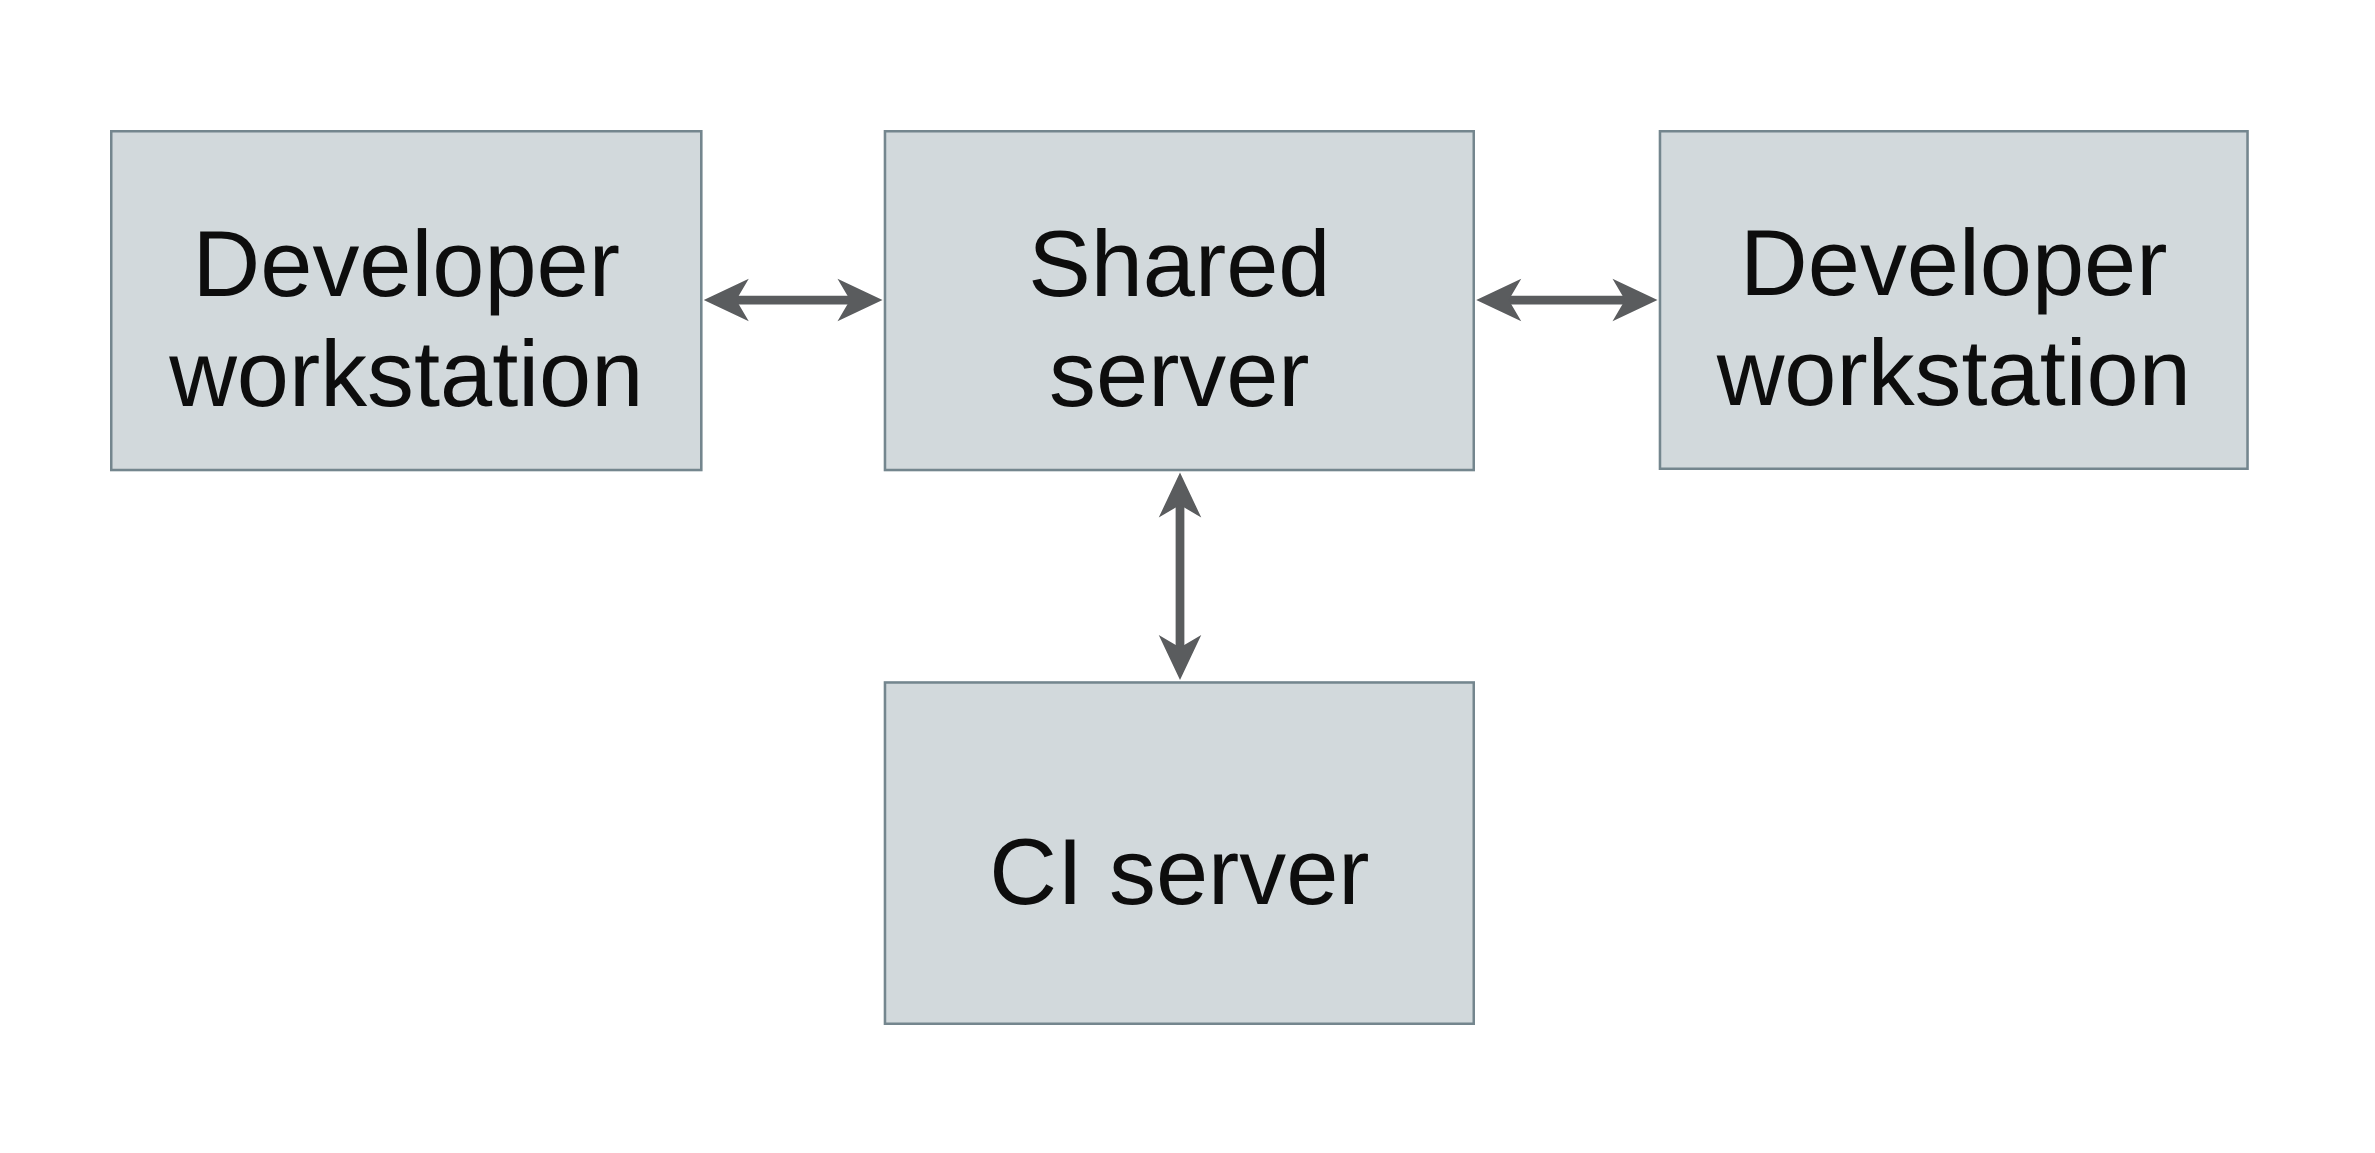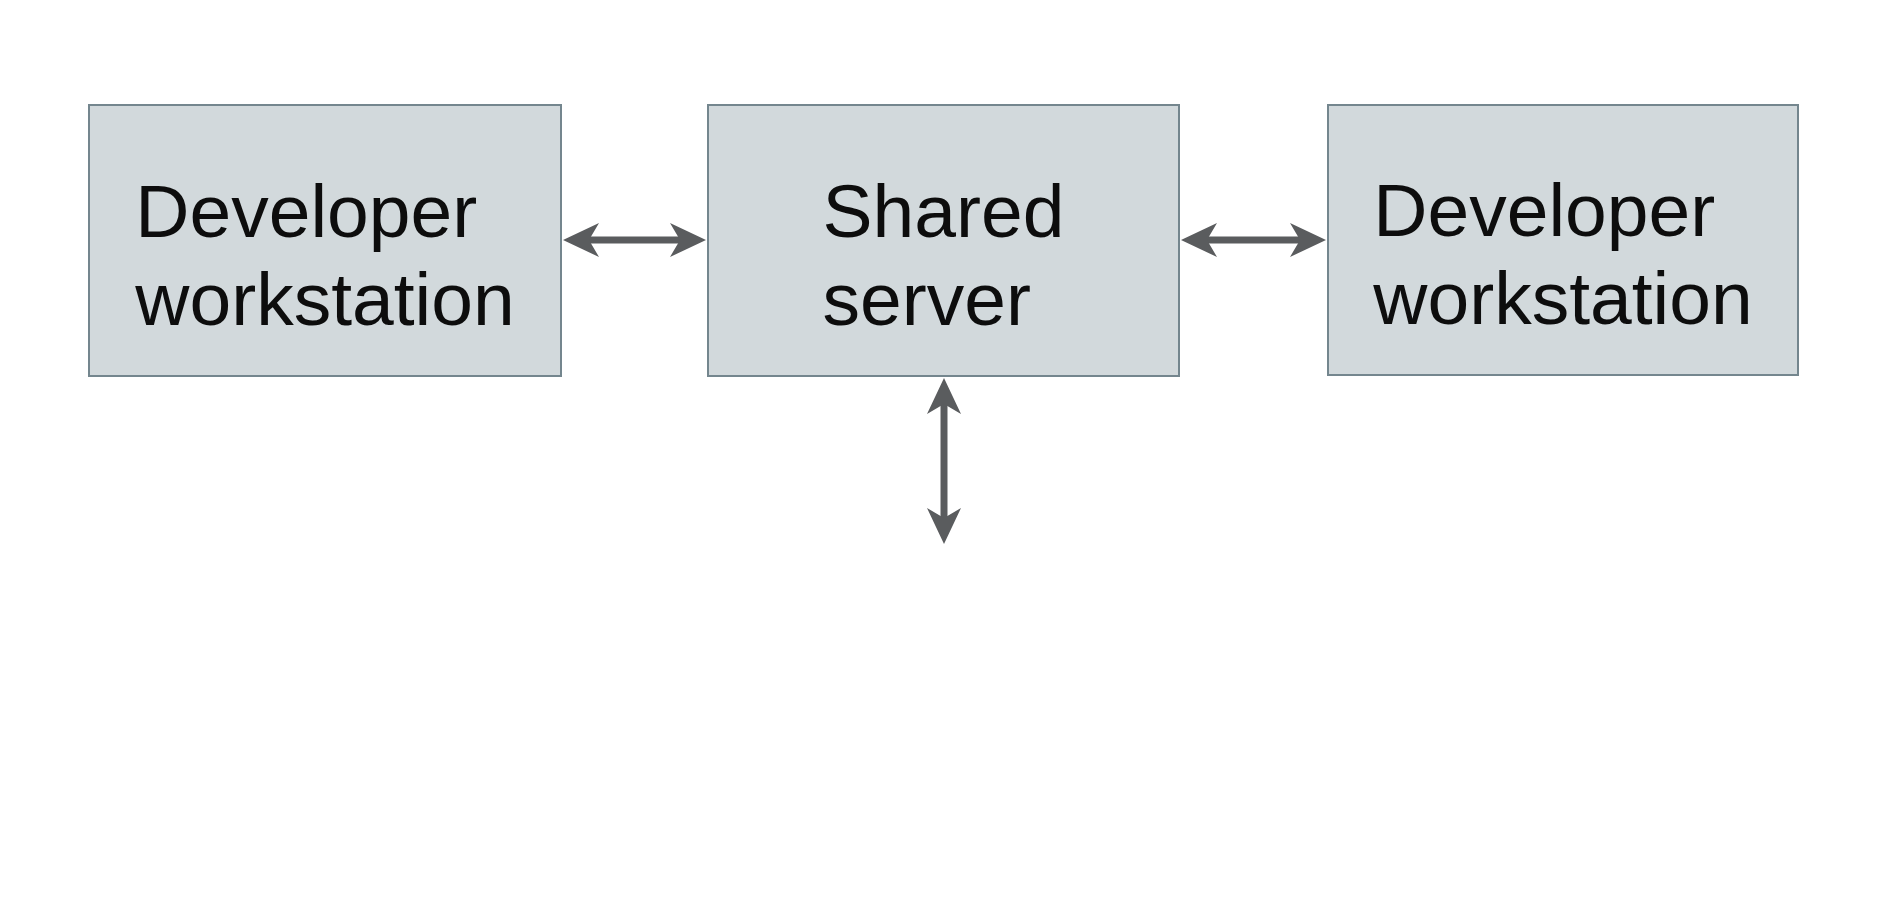--- a/index.html
+++ b/index.html
@@ -19,21 +19,21 @@
     position: absolute;
     background: #d2d9dc;
     border: 2px solid #74868e;
     box-sizing: border-box;
     display: flex;
     align-items: center;
     justify-content: center;
   }
   .node-label {
     white-space: pre-line;
-    text-align: left;
+    text-align: center;
     font-size: 75px;
     line-height: 88px;
     color: #0d0d0d;
     letter-spacing: 0px;
     margin-top: 28px;
   }
   #node-dev-left   { left: 88px;   top: 104px; width: 474px; height: 273px; }
   #node-cache      { left: 707px;  top: 104px; width: 473px; height: 273px; }
   #node-dev-right  { left: 1327px; top: 104px; width: 472px; height: 272px; }
   #node-ci         { left: 707px;  top: 545px; width: 473px; height: 275px; }
@@ -57,20 +57,23 @@
   <div class="node" id="node-cache">
     <span class="node-label">Shared
 server</span>
   </div>
 
   <div class="node" id="node-dev-right">
     <span class="node-label">Developer
 workstation</span>
   </div>
 
+  <div class="node" id="node-ci">
+    <span class="node-label">CI server</span>
+  </div>
 
   <svg class="edge" id="edge-left" width="147" height="44" viewBox="0 0 147 44">
     <line x1="25" y1="22" x2="122" y2="22" stroke-width="7" stroke="#5a5c5e"></line>
     <polygon points="2,22 38,5 28,22 38,39" fill="#5a5c5e"></polygon>
     <polygon points="145,22 109,5 119,22 109,39" fill="#5a5c5e"></polygon>
   </svg>
 
   <svg class="edge" id="edge-right" width="149" height="44" viewBox="0 0 149 44">
     <line x1="25" y1="22" x2="124" y2="22" stroke-width="7" stroke="#5a5c5e"></line>
     <polygon points="2,22 38,5 28,22 38,39" fill="#5a5c5e"></polygon>

